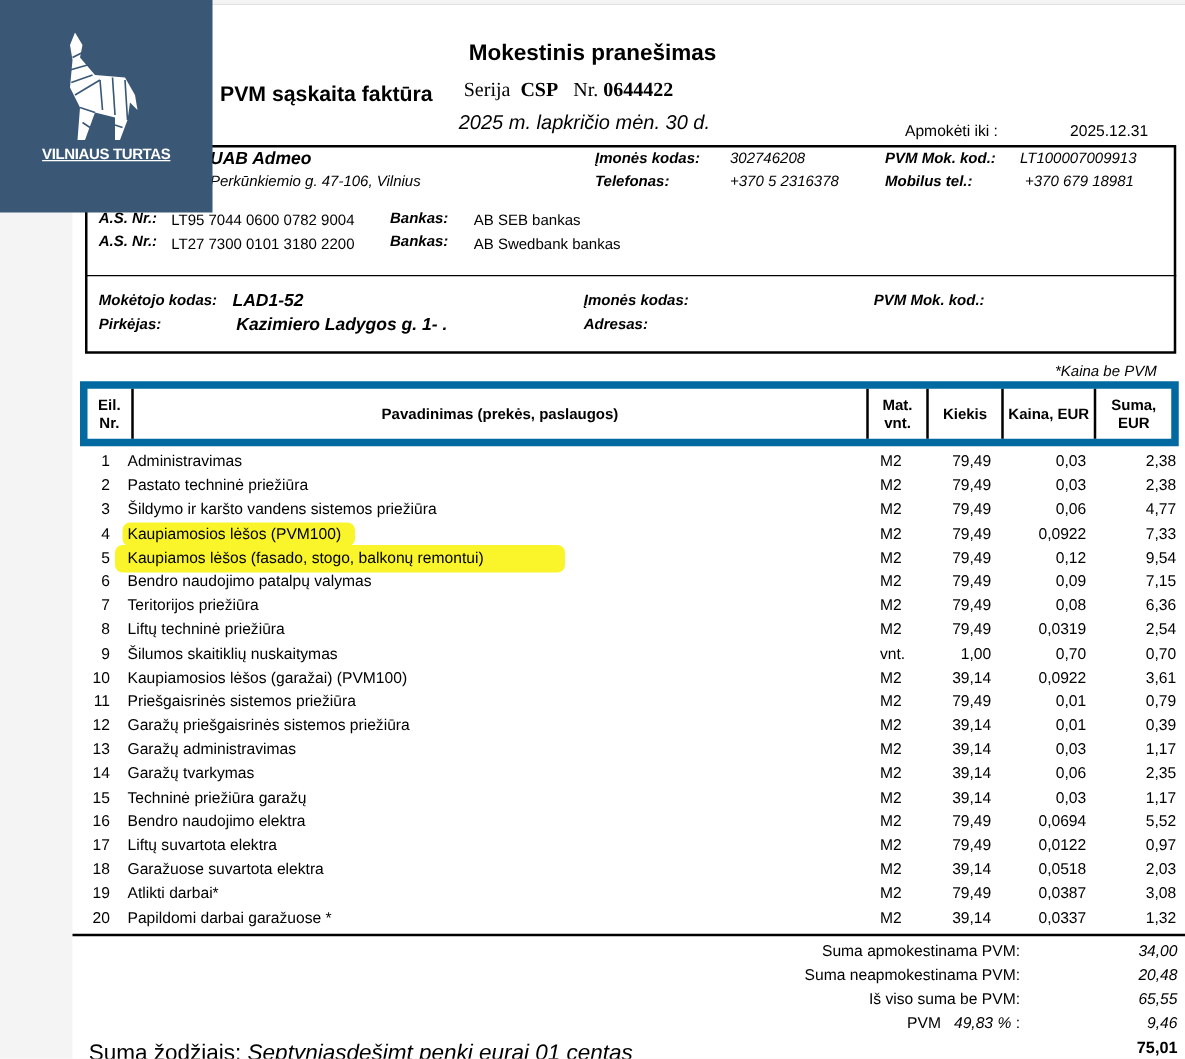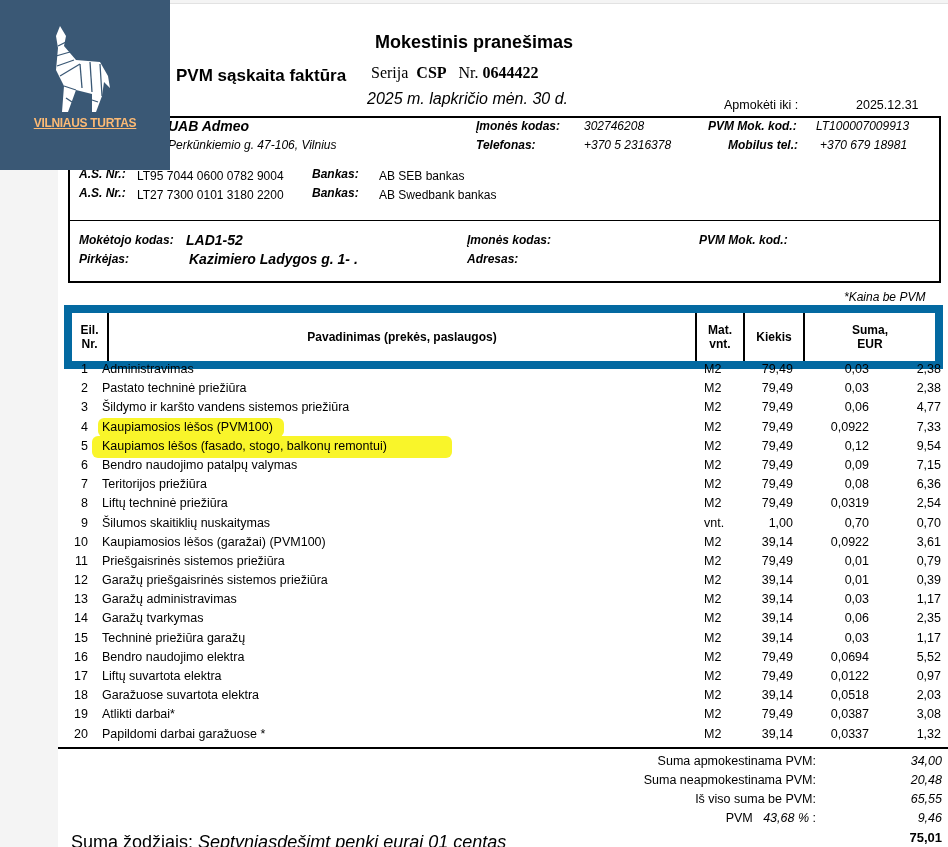--- a/index.html
+++ b/index.html
@@ -6,38 +6,38 @@
   body { width:948px; height:847px; overflow:hidden; background:#f4f4f4; position:relative;
          font-family:"Liberation Sans", sans-serif; color:#000; }
   .page { position:absolute; left:58px; top:3px; width:900px; height:860px; background:#fff;
           border-top:1px solid #e2e2e2; }
   .abs { position:absolute; white-space:nowrap; }
 
   
   .logo { position:absolute; left:0; top:0; width:170px; height:170px; background:#3a5875; z-index:5; }
   .logo svg { position:absolute; left:46px; top:26px; }
   .logo-text { position:absolute; left:30px; top:116px; width:110px; font-size:12px; font-weight:bold;
-               color:#fdba74; letter-spacing:-0.3px; text-decoration:underline; text-align:center; }
+               color:#ffffff; letter-spacing:-0.3px; text-decoration:underline; text-align:center; }
 
   .title { font-size:18px; font-weight:bold; }
   .subtitle { font-size:17px; font-weight:bold; }
   .series { font-size:16px;font-family:Liberation Serif, serif; }
   .series b { font-weight:bold; }
   .date-line { font-size:16px; font-style:italic; }
   .small { font-size:12px; }
   .lbl { font-size:12px; font-weight:bold;font-style:italic; }
   .it { font-style:italic; }
 
   
   .box1 { position:absolute; left:68px; top:116px; width:873px; height:167px;
           border:2px solid #000; box-sizing:border-box; }
   .box1-sep { position:absolute; left:68px; top:220px; width:873px; height:0; border-top:1px solid #000; }
 
   
-  .thead { position:absolute; left:64px; top:305px; width:879px; height:64px; border:8px solid #0369a1;
+  .thead { position:absolute; left:64px; top:305px; width:879px; height:52px; border:6px solid #0369a1;
            box-sizing:border-box; display:flex; }
   .thead > div { border-right:2px solid #000; box-sizing:border-box; display:flex; align-items:center;
                  justify-content:center; text-align:center; font-size:12px; font-weight:bold; line-height:14px; }
   .thead > div:last-child { border-right:none; }
 
   .rows { position:absolute; left:64px; top:360px; width:879px; }
   .row { position:relative; height:19.2px; font-size:12.5px; }
   .row span { position:absolute; top:2px; white-space:nowrap; }
   .c-nr { width:28px; text-align:right; left:-4px; }
   .c-name { left:38px; }
@@ -101,21 +101,21 @@
 <div class="abs lbl" style="left:79px;top:138px;">Adresas:</div>
 <div class="abs small it" style="left:168px;top:138px;">Perkūnkiemio g. 47-106, Vilnius</div>
 
 <div class="abs lbl" style="left:476px;top:119px;">Įmonės kodas:</div>
 <div class="abs small it" style="left:584px;top:119px;">302746208</div>
 <div class="abs lbl" style="left:476px;top:138px;">Telefonas:</div>
 <div class="abs small it" style="left:584px;top:138px;">+370 5 2316378</div>
 
 <div class="abs lbl" style="left:708px;top:119px;">PVM Mok. kod.:</div>
 <div class="abs small it" style="left:816px;top:119px;">LT100007009913</div>
-<div class="abs lbl" style="left:708px;top:138px;margin-left:20px;">Mobilus tel.:</div>
+<div class="abs lbl" style="left:708px;top:138px;">Mobilus tel.:</div>
 <div class="abs small it" style="left:820px;top:138px;">+370 679 18981</div>
 
 <div class="abs lbl" style="left:79px;top:167px;">A.S. Nr.:</div>
 <div class="abs small" style="left:137px;top:169px;">LT95 7044 0600 0782 9004</div>
 <div class="abs lbl" style="left:312px;top:167px;">Bankas:</div>
 <div class="abs small" style="left:379px;top:169px;">AB SEB bankas</div>
 <div class="abs lbl" style="left:79px;top:186px;">A.S. Nr.:</div>
 <div class="abs small" style="left:137px;top:188px;">LT27 7300 0101 3180 2200</div>
 <div class="abs lbl" style="left:312px;top:186px;">Bankas:</div>
 <div class="abs small" style="left:379px;top:188px;">AB Swedbank bankas</div>
@@ -132,20 +132,21 @@
 
 <div class="thead">
   <div style="width:37px;">
       <span style="width:24px;">Eil. Nr.</span>
     </div>
   <div style="width:588px;">Pavadinimas (prekės, paslaugos)</div>
   <div style="width:48px;">
       <span style="width:30px;">Mat. vnt.</span>
     </div>
   <div style="width:60px;">Kiekis</div>
+  <div style="width:74px;">Kaina, EUR</div>
   <div style="flex:1;border-radius:10px;">
       <span style="width:44px;">Suma, EUR</span>
     </div>
 </div>
 
 <div class="rows" id="rows">
     <div class="row">
       <span class="c-nr">1</span>
       <span class="c-name">Administravimas</span>
       <span class="c-unit">M2</span>
@@ -320,21 +321,21 @@
     <span class="tl">Suma neapmokestinama PVM:</span>
     <span class="tv">20,48</span>
   </div>
   <div class="trow">
     <span class="tl">Iš viso suma be PVM:</span>
     <span class="tv">65,55</span>
   </div>
   <div class="trow">
     <span class="tl">
       <span>PVM</span>&nbsp;&nbsp;
-      <i>43,68 %</i>
+      <i>49,83 %</i>
       <span>:</span>
     </span>
     <span class="tv">9,46</span>
   </div>
   <div class="trow grand">
     <span class="tv">75,01</span>
   </div>
 </div>
 
 <div class="abs" style="left:71px;top:832px;font-size:18px;">

